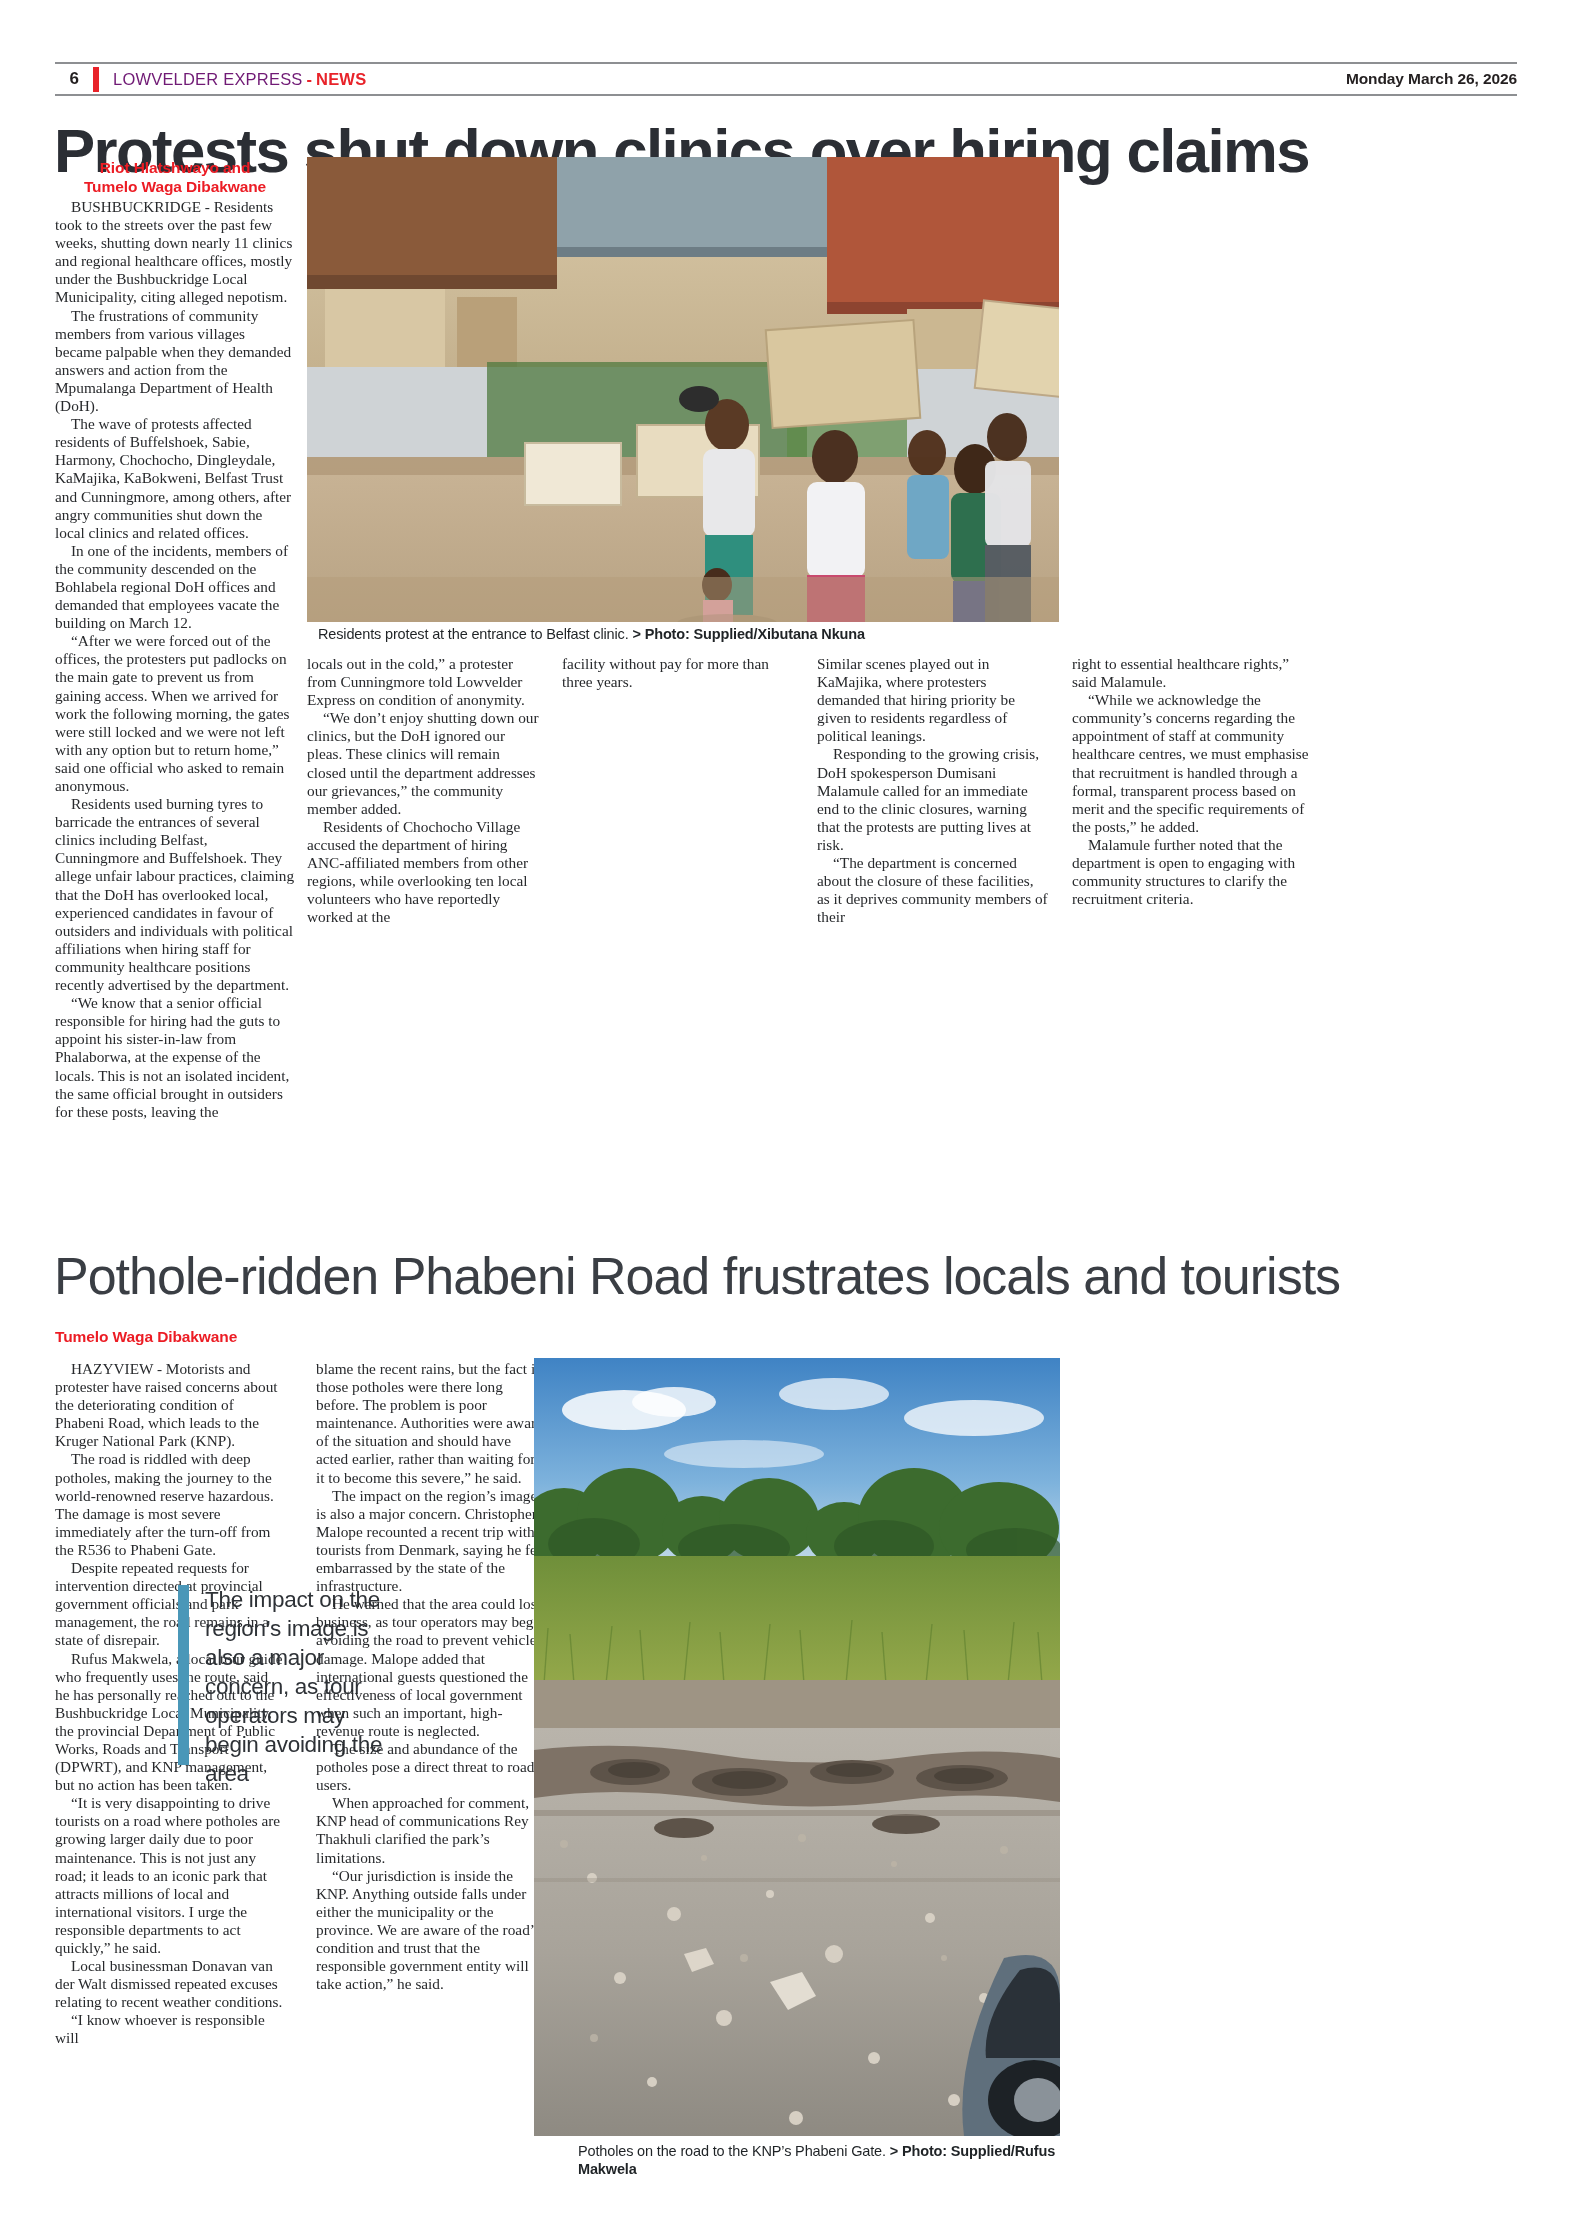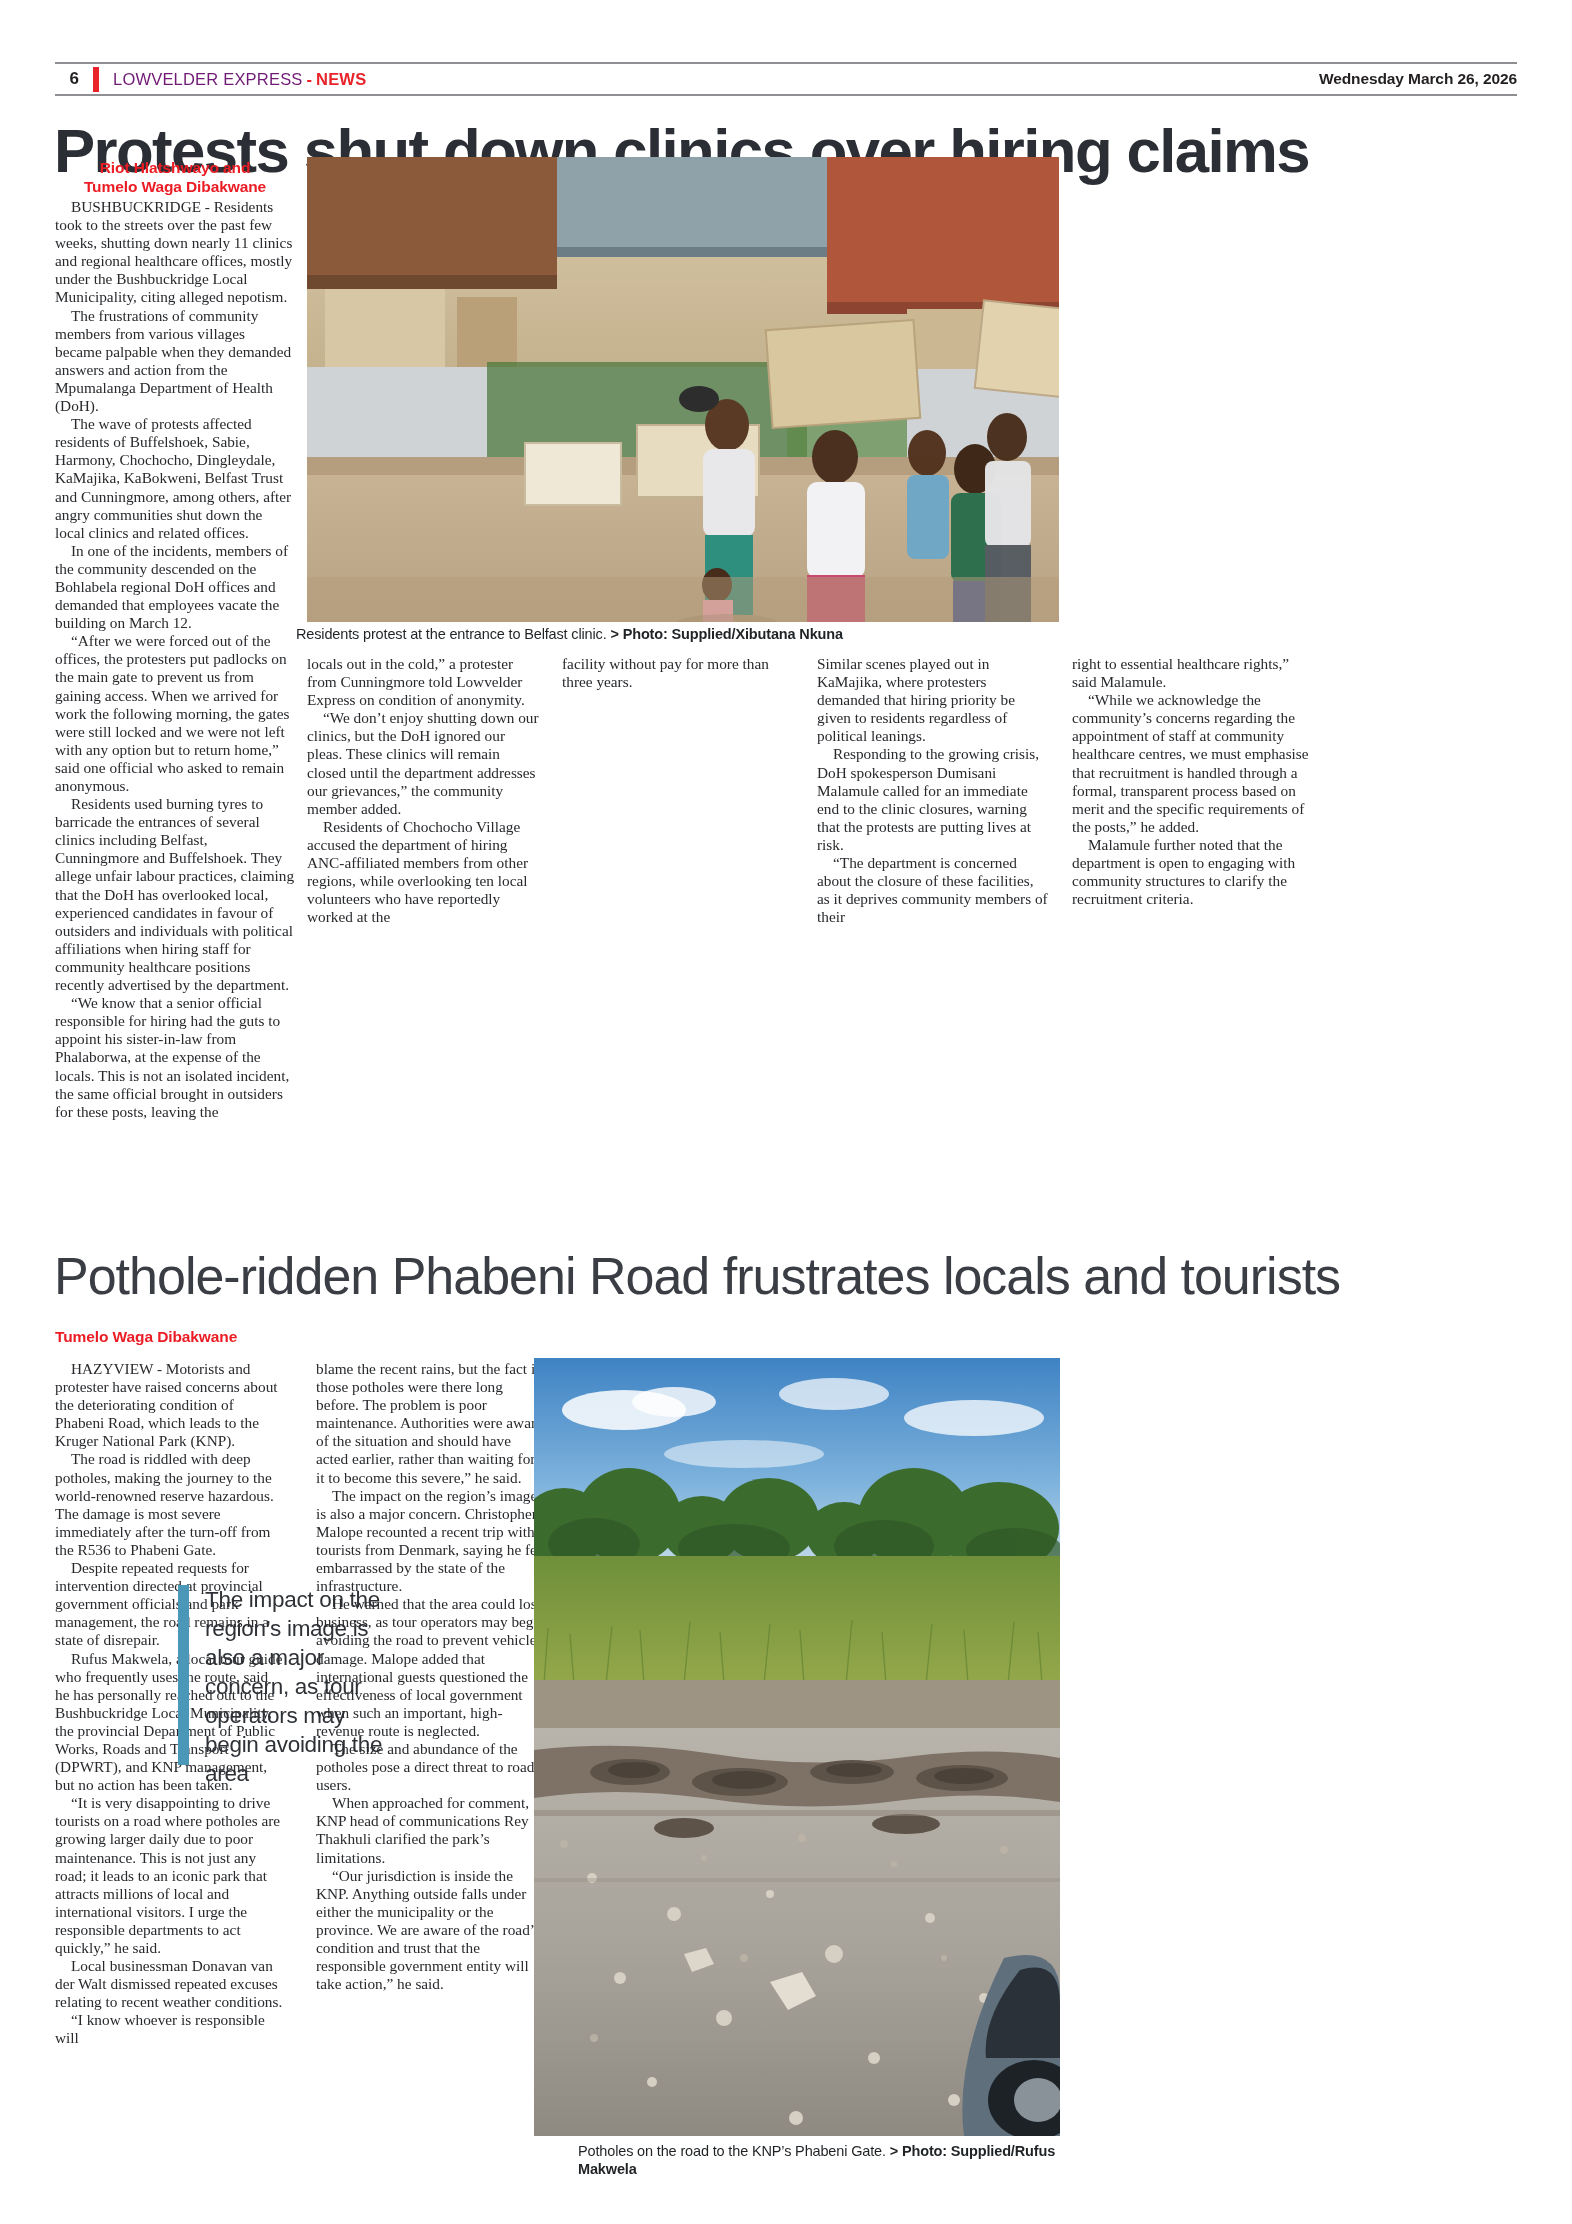--- a/index.html
+++ b/index.html
@@ -177,21 +177,21 @@
 <body>
 
 <div class="page">
 
   <div class="masthead">
     <span class="mast-page-no">6</span>
     <span class="mast-redbar"></span>
     <span class="mast-pub">LOWVELDER EXPRESS</span>
     <span class="mast-sep">-</span>
     <span class="mast-section">NEWS</span>
-    <span class="mast-date">Wednesday March 26, 2026</span>
+    <span class="mast-date">Monday March 26, 2026</span>
   </div>
 
   <h1 class="headline-1">Protests shut down clinics over hiring claims</h1>
 
   <div class="byline" style="position:absolute; left:55px; top:158px; width:240px;text-align:center;">
     <div>Riot Hlatshwayo and</div>
     <div>Tumelo Waga Dibakwane</div>
   </div>
 
   <div class="col" id="a1c1" style="left:55px; top:198px; width:240px;">
@@ -282,21 +282,21 @@
         <rect x="600" y="318" width="42" height="84" rx="8" fill="#6ea7c7"></rect>
       </g>
 
       <ellipse cx="420" cy="466" rx="50" ry="9" fill="#8d7a5e" opacity="0.35"></ellipse>
       <ellipse cx="782" cy="544" rx="58" ry="10" fill="#8d7a5e" opacity="0.35"></ellipse>
 
       <rect x="0" y="420" width="752" height="45" fill="#b39b79" opacity="0.5"></rect>
     </svg>
   </div>
 
-  <div class="caption" style="left:296px; top:625px; width:760px;">
+  <div class="caption" style="left:318px; top:625px; width:760px;">
     <span>Residents protest at the entrance to Belfast clinic. </span><b>&gt; Photo: Supplied/Xibutana Nkuna</b>
   </div>
 
   <div class="col" id="a1c2" style="left:307px; top:655px; width:232px;">
       <p class="noindent">locals out in the cold,” a protester from Cunningmore told Lowvelder Express on condition of anonymity.</p>
       <p>“We don’t enjoy shutting down our clinics, but the DoH ignored our pleas. These clinics will remain closed until the department addresses our grievances,” the community member added.</p>
       <p>Residents of Chochocho Village accused the department of hiring ANC-affiliated members from other regions, while overlooking ten local volunteers who have reportedly worked at the</p>
     </div>
   <div class="col" id="a1c3" style="left:562px; top:655px; width:232px;">
       <p class="noindent">facility without pay for more than three years.</p>

